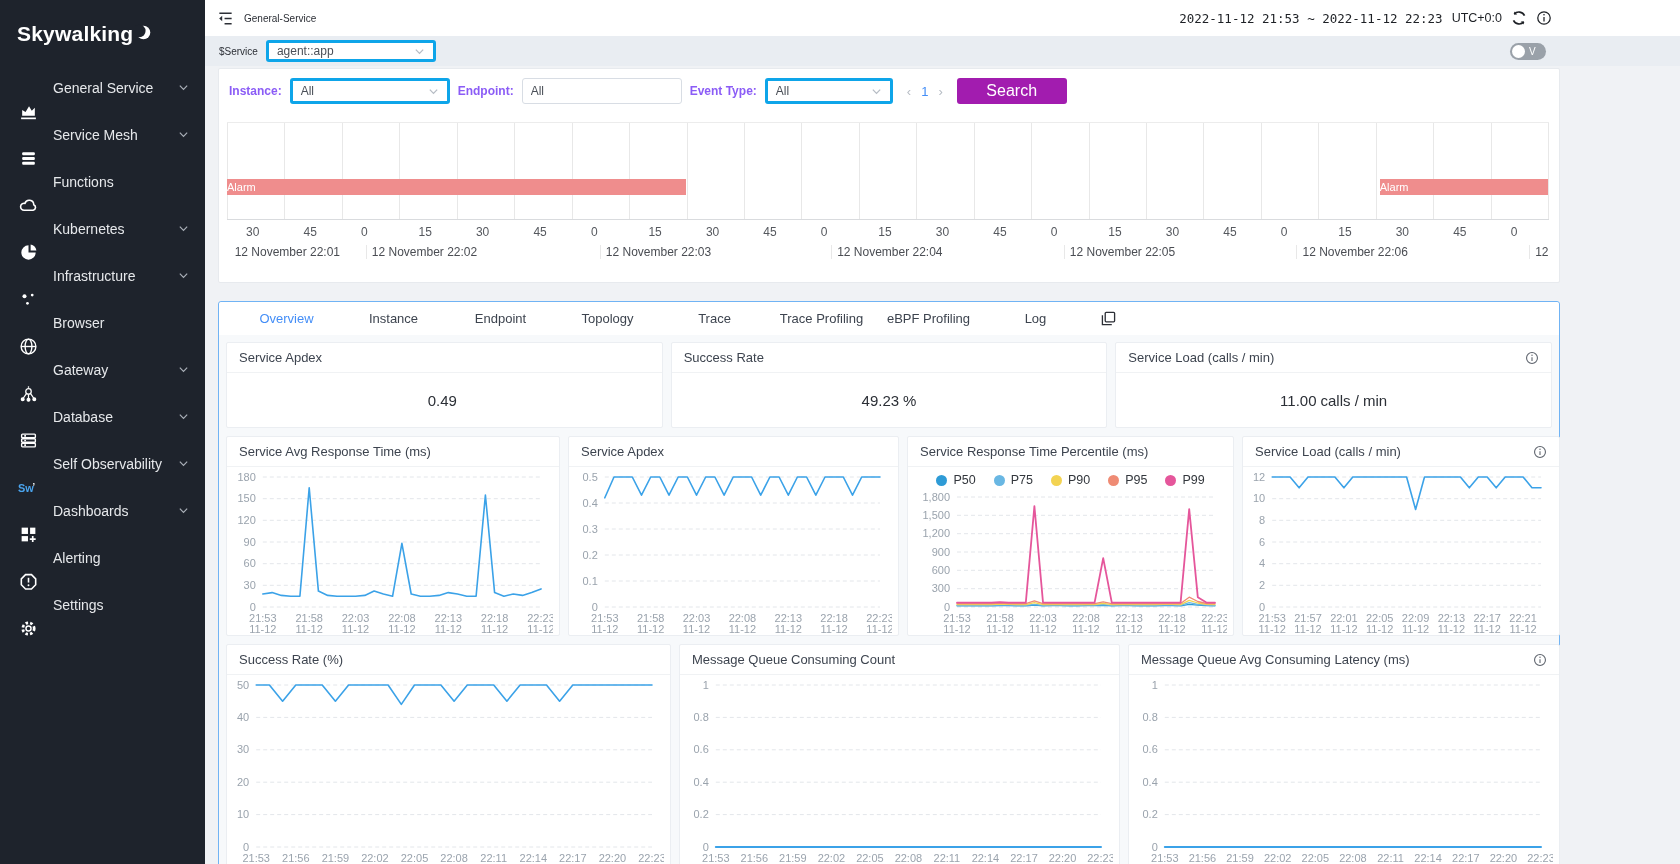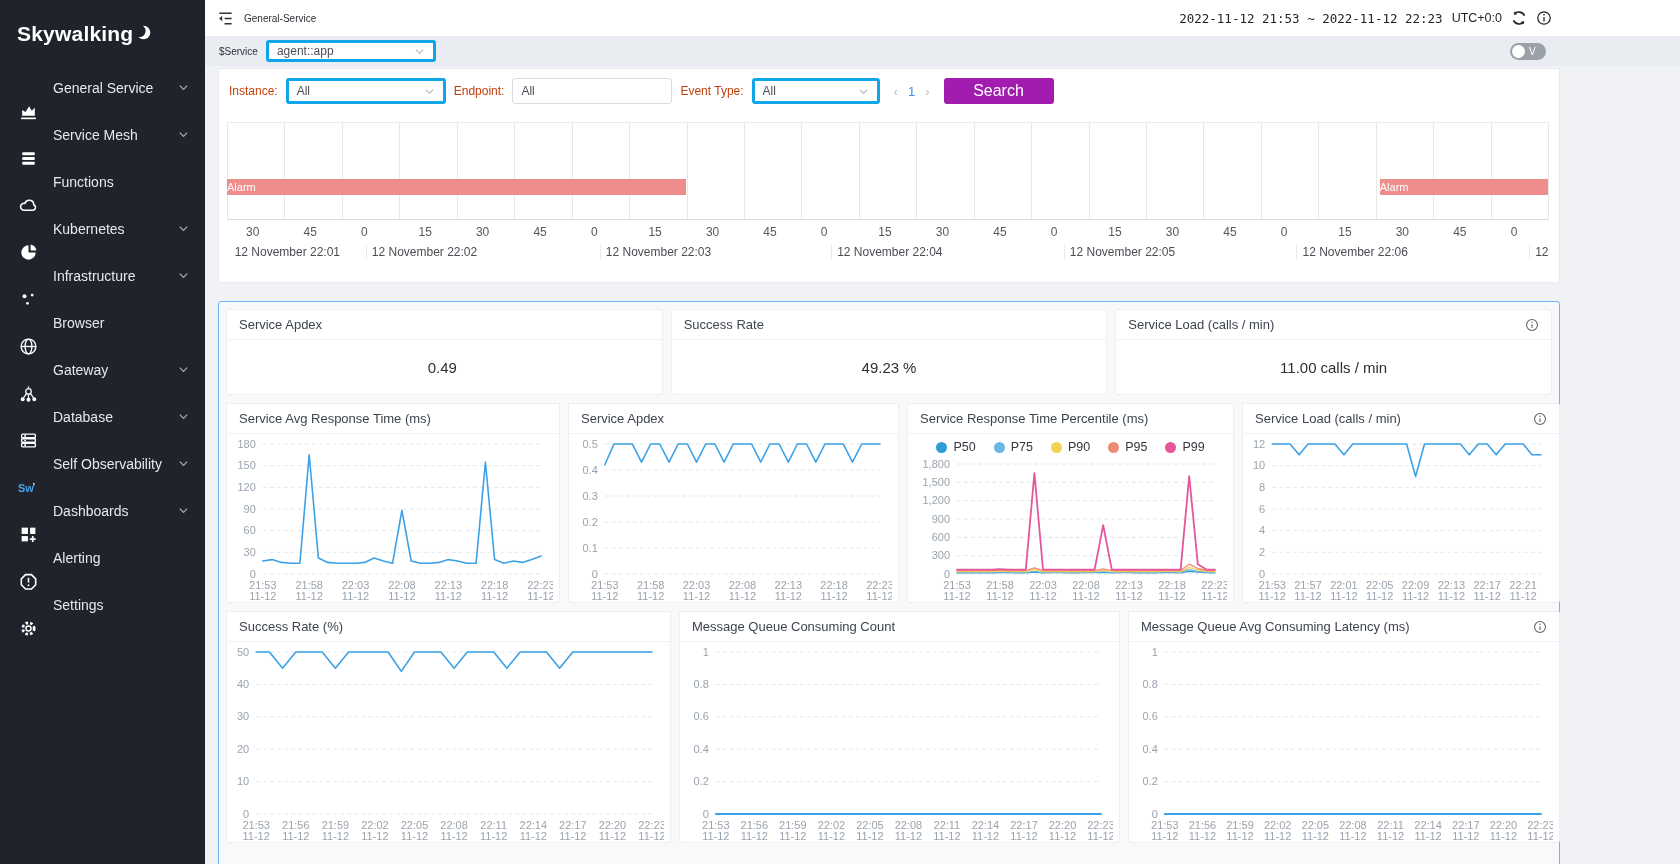--- a/index.html
+++ b/index.html
@@ -35,21 +35,21 @@
   .toggle { margin-left:auto; width:36px; height:17px; border-radius:9px; background:#9aa1a9;
             position:relative; display:flex; align-items:center; cursor:pointer; }
   .toggle-knob { width:13px; height:13px; background:#fff; border-radius:50%; margin-left:2px; }
   .toggle-label { color:#fff; font-size:10px; margin-left:4px; }
 
   .content { flex:1; padding:2px 120px 0 13px; overflow:hidden; }
 
   
   .event-card { background:#fff; border:1px solid #e7eaee; border-radius:2px; padding:5px 0 20px; margin-bottom:18px; }
   .filter-row { display:flex; align-items:center; gap:8px; padding:4px 10px 8px; font-size:12px; }
-  .f-label { color:#c2410c; }
+  .f-label { color:#8b5cf6;font-weight:bold; }
   .f-select { min-width:160px; }
   .f-input { background:#fff; border:1px solid #d8dde4; border-radius:3px; height:26px; width:160px;
              padding:0 8px; font-size:12px; color:#4a4f57; font-family:"Liberation Sans",sans-serif; }
   .f-select2 { min-width:128px; }
   .sel26 { height:26px; }
   .pager { display:flex; align-items:center; gap:10px; margin:0 6px; font-size:13px; color:#b6bcc4; }
   .pager .page-num { color:#448ef7; }
   .search-btn { width:110px; height:26px; background:#a21caf; color:#fff; border:none; border-radius:3px;
                 font-size:16px; cursor:pointer; font-family:"Liberation Sans",sans-serif; }
 
@@ -385,20 +385,36 @@
               <span style="left: 28.2%;">12 November 22:03</span>
               <span style="left: 45.7%;">12 November 22:04</span>
               <span style="left: 63.3%;">12 November 22:05</span>
               <span style="left: 80.9%;">12 November 22:06</span>
               <span style="left: 98.5%;">12</span>
             </div>
         </div>
       </div>
 
       <div class="dash-panel">
+        <div class="tabs">
+            <div class="tab active">Overview</div>
+            <div class="tab">Instance</div>
+            <div class="tab">Endpoint</div>
+            <div class="tab">Topology</div>
+            <div class="tab">Trace</div>
+            <div class="tab">Trace Profiling</div>
+            <div class="tab">eBPF Profiling</div>
+            <div class="tab">Log</div>
+            <span class="tab-tool">
+              <svg width="15" height="15" viewBox="0 0 16 16" fill="none" stroke="#2c2f36" stroke-width="1.4">
+                <rect x="4.5" y="1.5" width="10" height="10" rx="1"></rect>
+                <path d="M11.5 14.5h-10v-10"></path>
+              </svg>
+            </span>
+          </div>
 
         <div class="cards">
 
           <div class="grid3">
               <div class="card metric-card">
                 <div class="card-head">
                   <span>Service Apdex</span>
                 </div>
                 <div class="metric-body">
                   <span>0.49</span>

